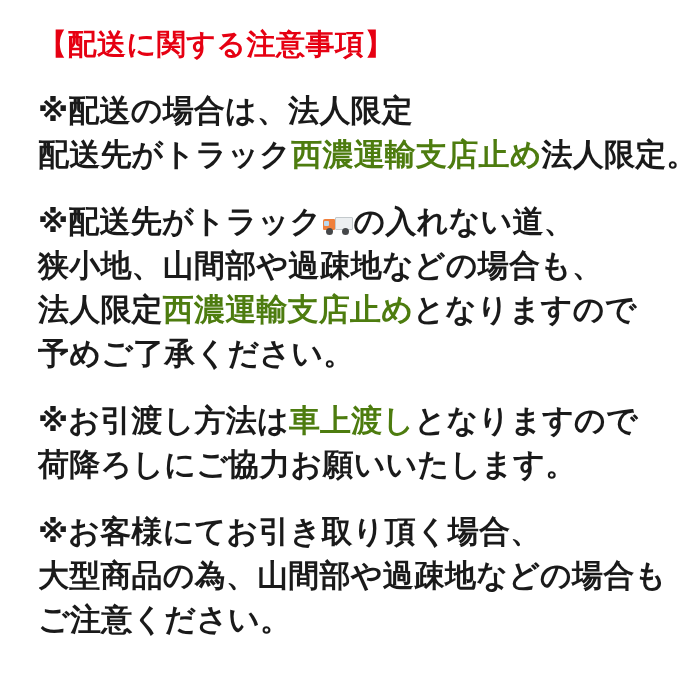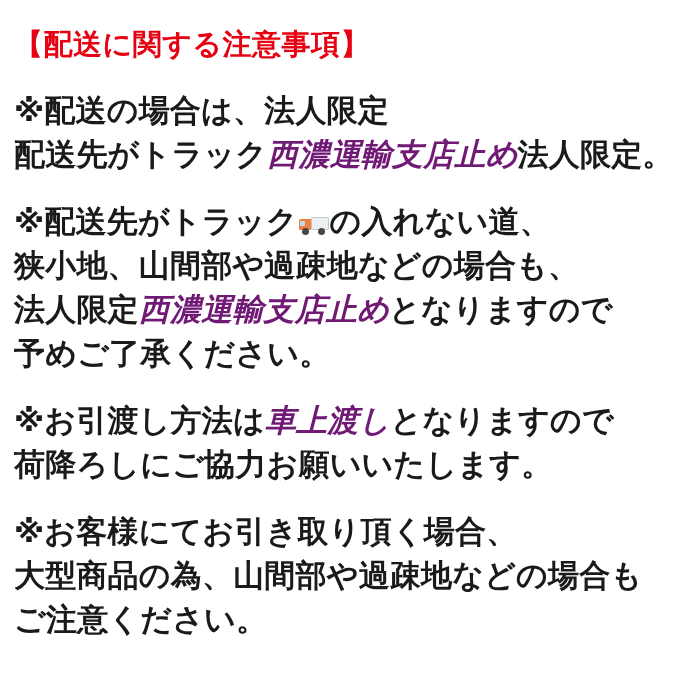--- a/index.html
+++ b/index.html
@@ -11,21 +11,21 @@
     height: 700px;
     background: #ffffff;
     font-family: "DejaVu Sans", sans-serif;
     overflow: hidden;
   }
   .page {
     position: relative;
     width: 664px;
     height: 700px;
     box-sizing: border-box;
-    padding: 26px 22px 10px 14px;
+    padding: 26px 22px 10px 38px;
     background: #ffffff;
   }
   .heading {
     color: #e60012;
     font-size: 29px;
     font-weight: bold;
     line-height: 1.25;
     letter-spacing: 0.5px;
     margin: 0 0 26px 0;
     white-space: nowrap;
@@ -35,22 +35,21 @@
   }
   .line {
     color: #1a1a1a;
     font-size: 31px;
     font-weight: bold;
     line-height: 1.42;
     letter-spacing: 0.2px;
     white-space: nowrap;
   }
   .red {
-    color: #701a75;
-    font-style: italic;
+    color: #4d7c0f;
   }
   .truck-glyph {
     display: inline-block;
     position: relative;
     width: 30px;
     height: 19px;
     vertical-align: -3px;
     margin: 0 1px;
   }
   .truck-glyph .cab {

